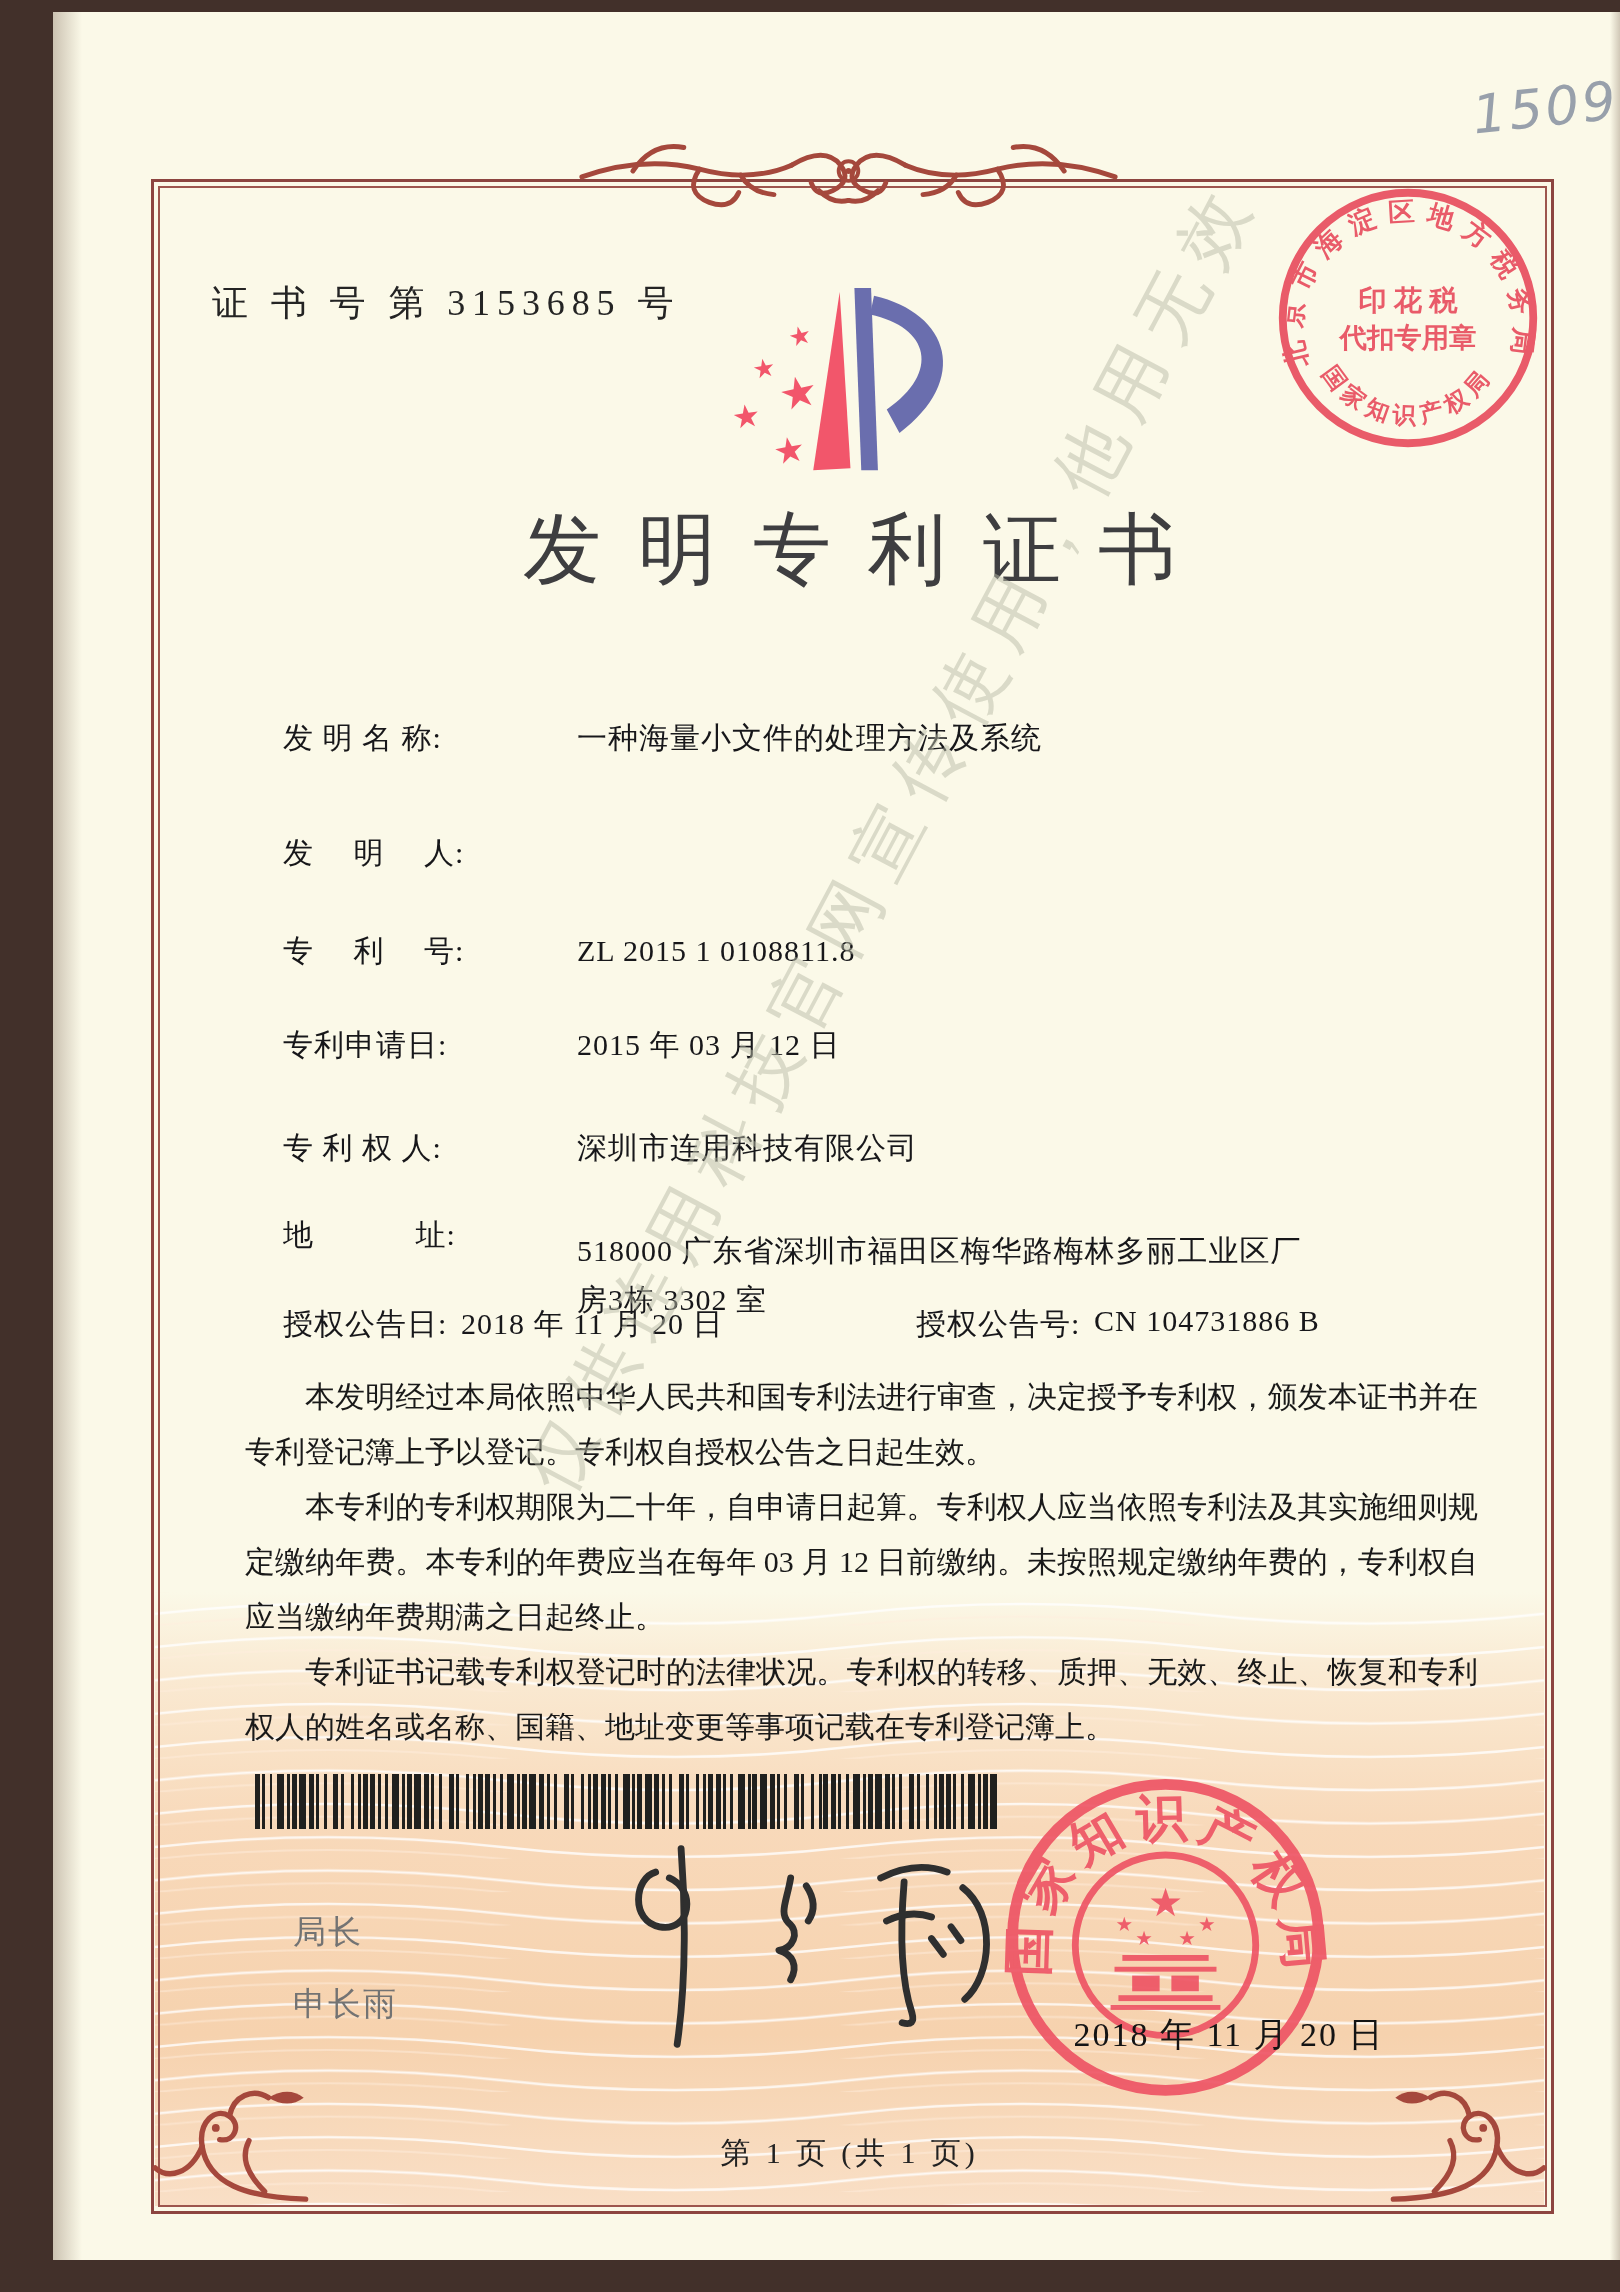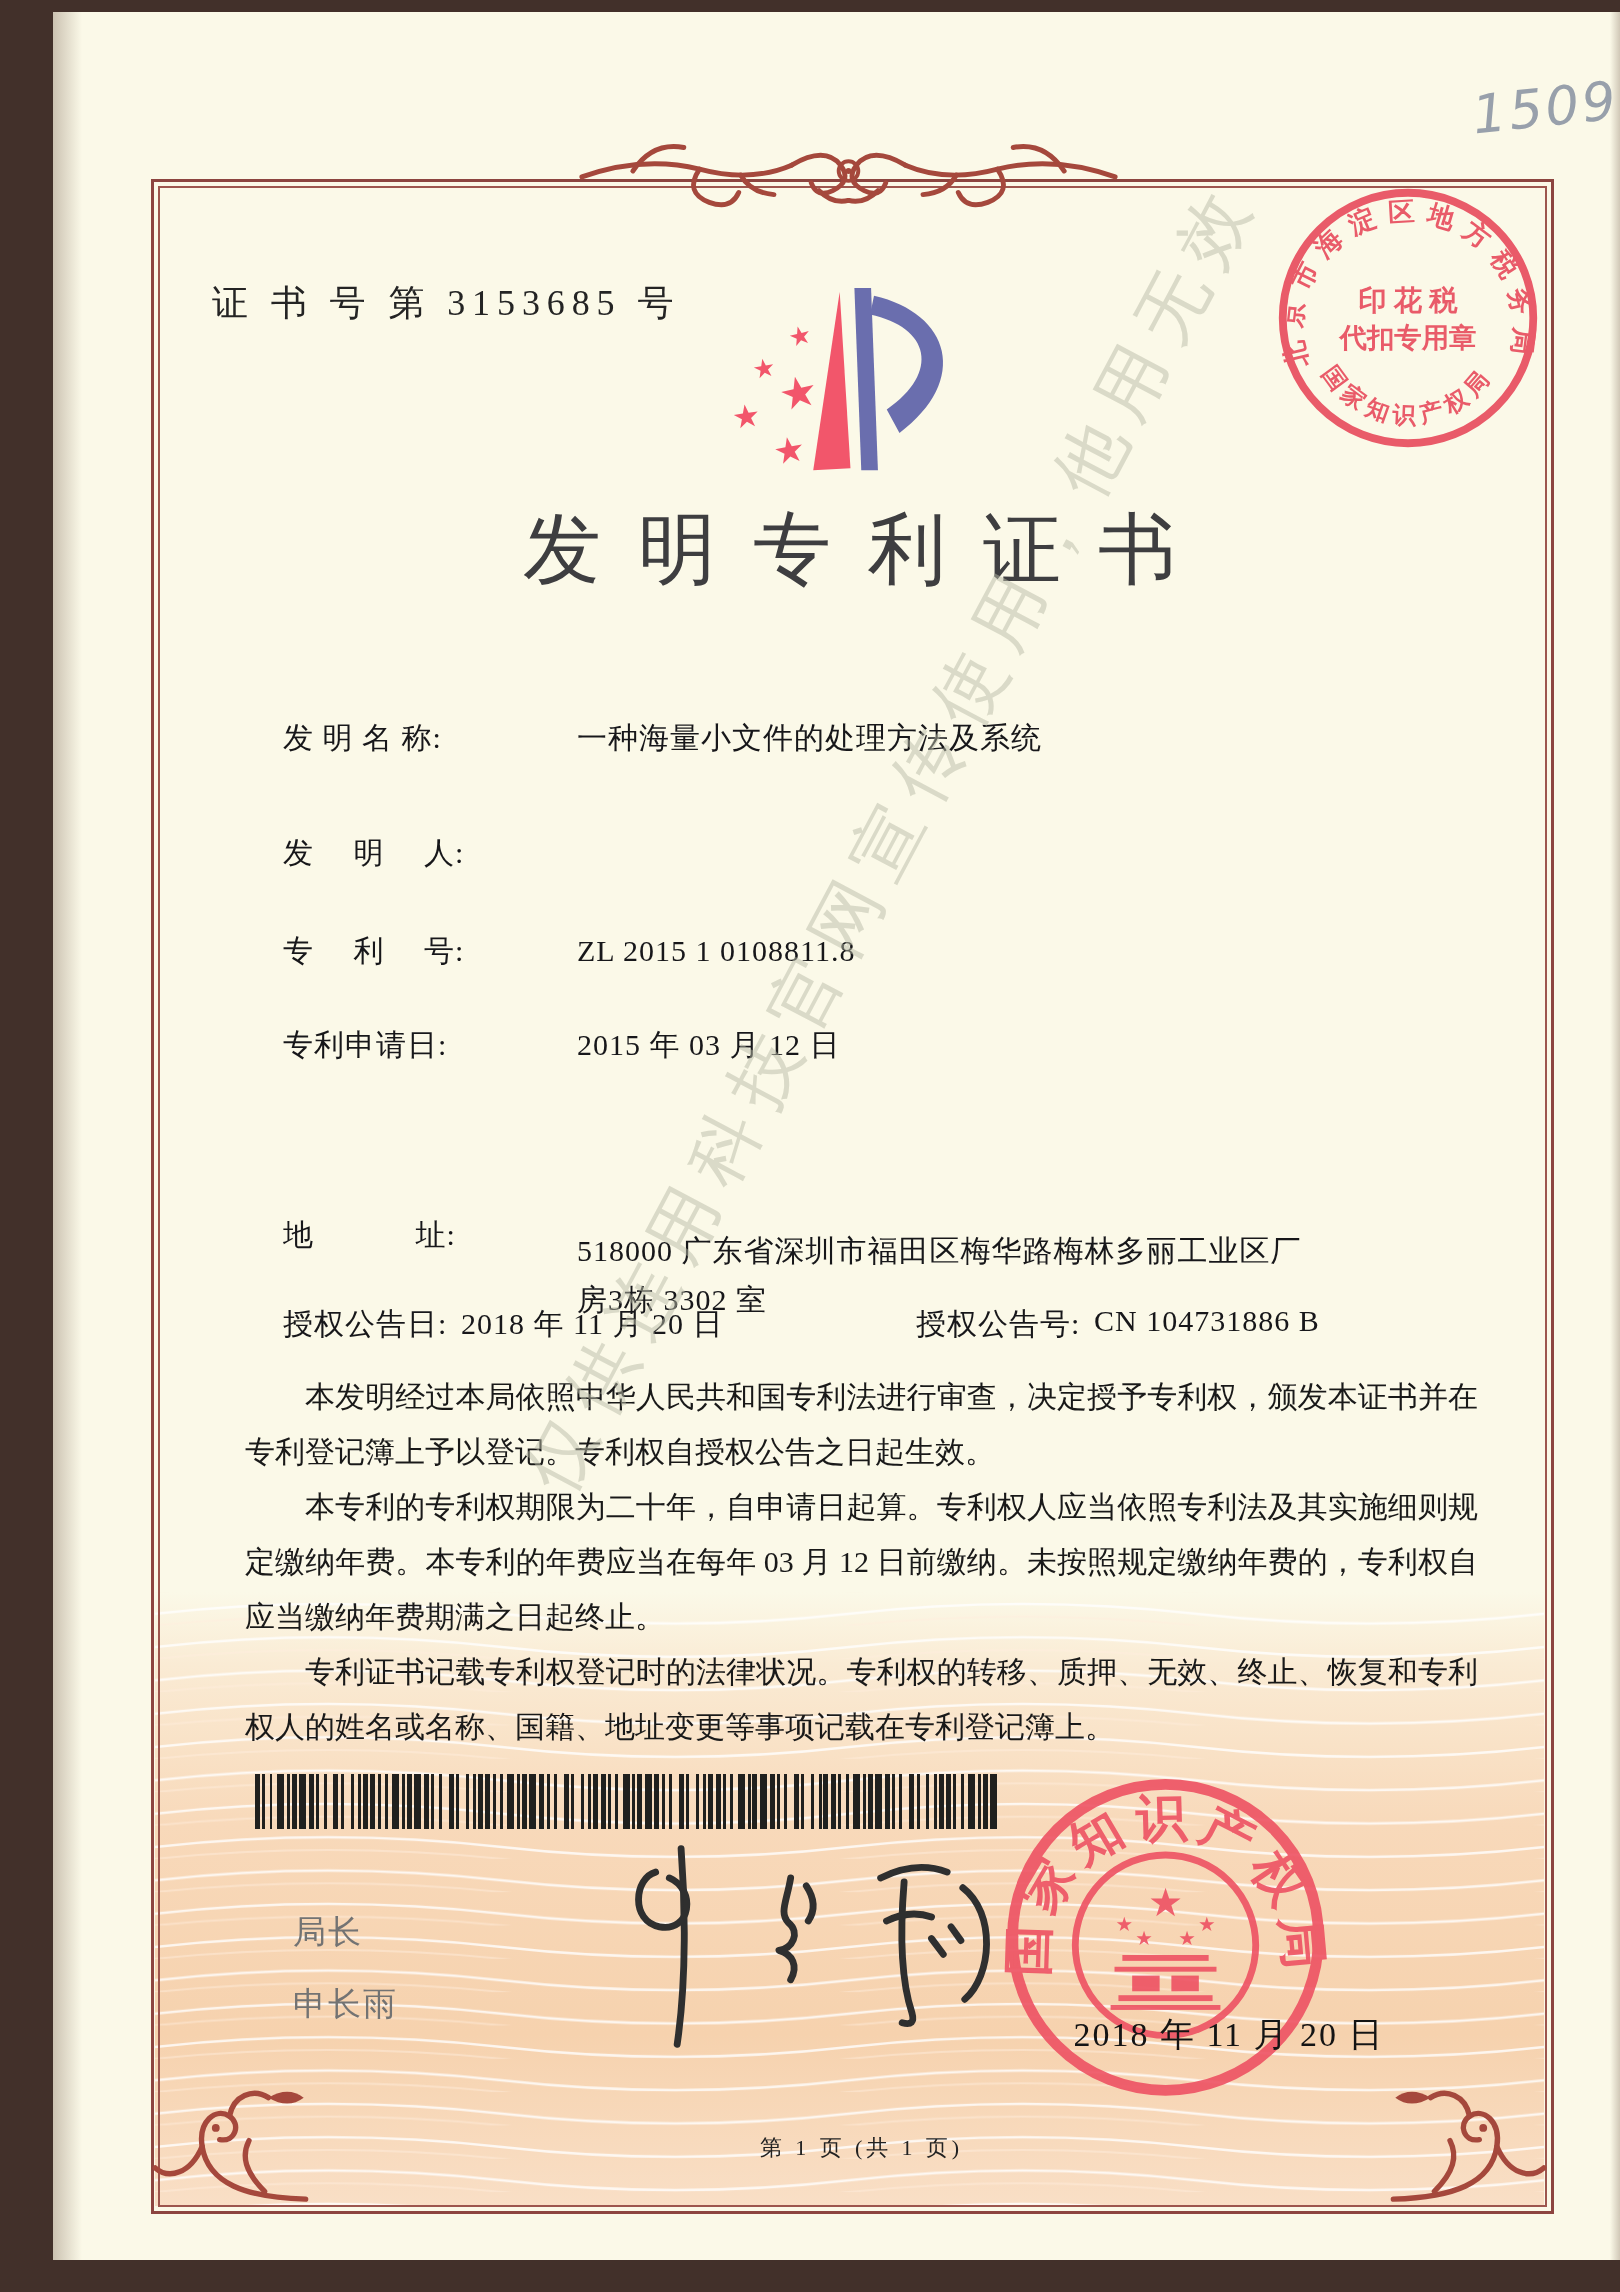--- a/index.html
+++ b/index.html
@@ -59,21 +59,21 @@
 
   .director{position:absolute;left:240px;font-size:33px;color:#737373;z-index:6;
         letter-spacing:2px;}
   .d1{top:1898px}.d2{top:1970px}
   .sig{position:absolute;left:534px;top:1819px;z-index:7;}
 
   .seal{position:absolute;left:936px;top:1741px;z-index:6;opacity:.9;}
   .sealdate{position:absolute;left:980px;top:2000px;width:392px;text-align:center;
         font-size:34px;color:#141414;z-index:7;letter-spacing:2px;}
   .pageno{position:absolute;left:98px;top:2121px;width:1397px;text-align:center;
-        font-size:22px;color:#222;z-index:6;letter-spacing:3.9px;padding-left:12px;}
+        font-size:30px;color:#222;z-index:6;letter-spacing:3.9px;}
 
   .watermark{position:absolute;left:152px;top:137px;width:1372px;height:1372px;
         display:flex;align-items:center;justify-content:center;
         transform:rotate(-62deg);font-size:71px;letter-spacing:15.7px;
         color:rgba(185,187,168,.5);white-space:nowrap;z-index:30;
         pointer-events:none;}
 </style>
 </head>
 <body>
 
@@ -170,20 +170,24 @@
     <div class="row r2">
       <span class="lab">发　 明　 人:</span>
     </div>
     <div class="row r3">
       <span class="lab">专　 利　 号:</span>
       <span class="val">ZL 2015 1 0108811.8</span>
     </div>
     <div class="row r4">
       <span class="lab">专利申请日:</span>
       <span class="val">2015 年 03 月 12 日</span>
+    </div>
+    <div class="row r5">
+      <span class="lab">专 利 权 人:</span>
+      <span class="val">深圳市连用科技有限公司</span>
     </div>
     <div class="row r6">
       <span class="lab">地　　　 址:</span>
       <span class="val">518000 广东省深圳市福田区梅华路梅林多丽工业区厂房3栋 3302 室</span>
     </div>
 
     <div class="grant-left">
       <span class="lab">授权公告日:</span>
       <span class="val">2018 年 11 月 20 日</span>
     </div>

